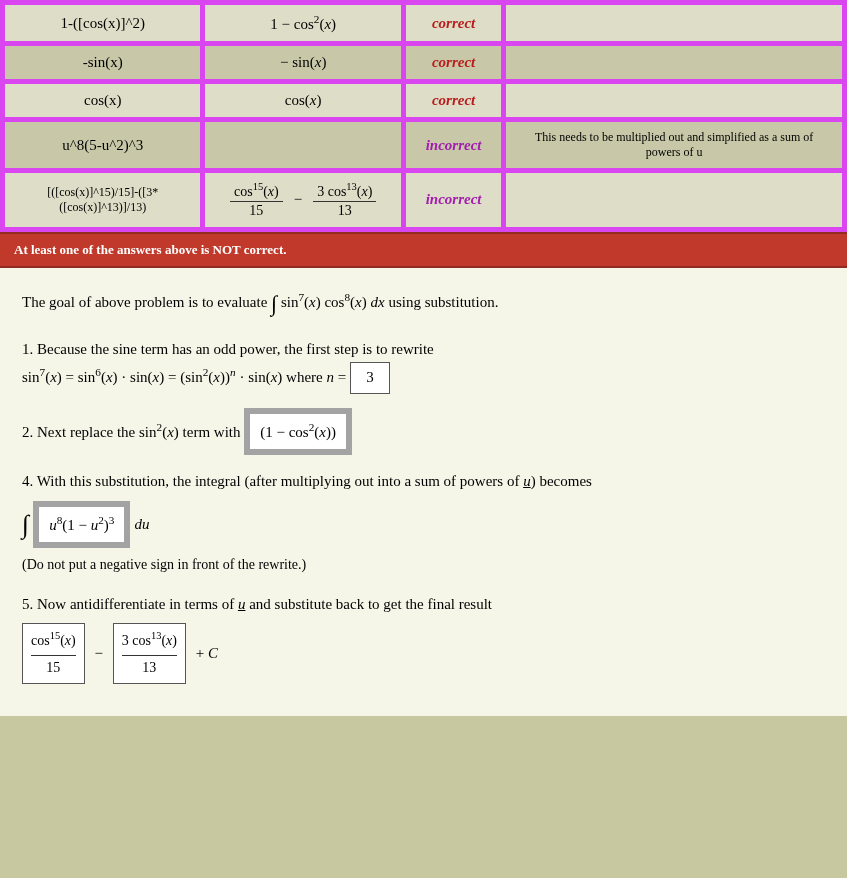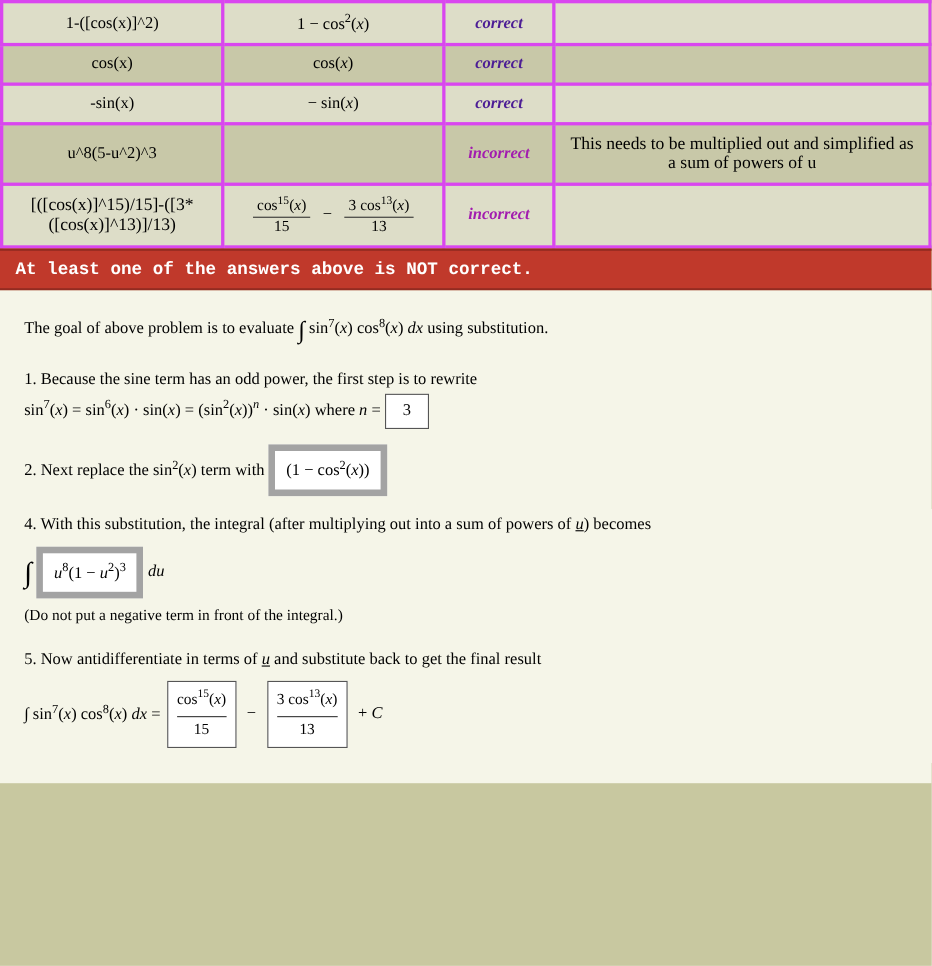--- a/index.html
+++ b/index.html
@@ -11,57 +11,56 @@
       font-size: 15px;
     }
 
     
     .answer-table {
       width: 100%;
       border-collapse: collapse;
       background: #d4d4b0;
     }
     .answer-table td {
-      border: 3px solid #d946ef;
+      border: 5px solid #d946ef;
       padding: 8px 12px;
       vertical-align: middle;
       text-align: center;
     }
     .answer-table tr:nth-child(odd) td {
       background: #ddddc8;
     }
     .answer-table tr:nth-child(even) td {
       background: #c8c8a8;
     }
     .col-input { width: 200px; text-align: center; }
     .col-answer { width: 200px; text-align: center; }
     .col-status { width: 100px; text-align: center; }
-    .col-feedback { width: 340px; text-align: left; font-size: 16px; }
+    .col-feedback { width: 340px; text-align: left; font-size: 12px; }
 
     .status-correct {
-      color: #4c1d95;
+      color: #b91c1c;
       font-style: italic;
       font-weight: bold;
     }
     .status-incorrect {
       color: #a21caf;
       font-style: italic;
       font-weight: bold;
     }
 
     
     .alert-bar {
       background: #c0392b;
       color: white;
       padding: 8px 14px;
-      font-size: 16px;
+      font-size: 13px;
       font-weight: bold;
       border-top: 2px solid #922b21;
       border-bottom: 2px solid #922b21;
-      font-family: Liberation Mono, monospace;
     }
 
     
     .main-content {
       background: #f5f5e8;
       padding: 18px 22px;
     }
 
     .goal-text {
       font-size: 15px;
@@ -150,37 +149,37 @@
         </span>
       </td>
       <td class="col-status">
         <span class="status-correct">correct</span>
       </td>
       <td class="col-feedback"></td>
     </tr>
 
     <tr>
       <td class="col-input">
+        <span>-sin(x)</span>
+      </td>
+      <td class="col-answer">
+        <span>− sin(<i>x</i>)</span>
+      </td>
+      <td class="col-status">
+        <span class="status-correct">correct</span>
+      </td>
+      <td class="col-feedback"></td>
+    </tr>
+
+    <tr>
+      <td class="col-input">
         <span>cos(x)</span>
       </td>
       <td class="col-answer">
         <span>cos(<i>x</i>)</span>
-      </td>
-      <td class="col-status">
-        <span class="status-correct">correct</span>
-      </td>
-      <td class="col-feedback"></td>
-    </tr>
-
-    <tr>
-      <td class="col-input">
-        <span>-sin(x)</span>
-      </td>
-      <td class="col-answer">
-        <span>− sin(<i>x</i>)</span>
       </td>
       <td class="col-status">
         <span class="status-correct">correct</span>
       </td>
       <td class="col-feedback"></td>
     </tr>
 
     <tr>
       <td class="col-input">
         <span>u^8(5-u^2)^3</span>
@@ -188,21 +187,21 @@
       <td class="col-answer"></td>
       <td class="col-status">
         <span class="status-incorrect">incorrect</span>
       </td>
       <td class="col-feedback">
         <span>This needs to be multiplied out and simplified as a sum of powers of u</span>
       </td>
     </tr>
 
     <tr>
-      <td class="col-input" style="font-size:16px;">
+      <td class="col-input" style="font-size:12px;">
         <span>[([cos(x)]^15)/15]-([3*([cos(x)]^13)]/13)</span>
       </td>
       <td class="col-answer">
         <span style="display:inline-flex; align-items:center; gap:8px;">
           <span class="fraction">
             <span class="numer">cos<sup>15</sup>(<i>x</i>)</span>
             <span class="denom">15</span>
           </span>
           <span>−</span>
           <span class="fraction">
@@ -253,30 +252,27 @@
   <div class="step">
     <span>4.</span>
     With this substitution, the integral (after multiplying out into a sum of powers of <u><i>u</i></u>) becomes<br>
     <div class="step-integral">
       <span style="font-size:26px; line-height:1;">∫</span>
       <span class="highlighted-box">
         <i>u</i><sup>8</sup>(1 − <i>u</i><sup>2</sup>)<sup>3</sup>
       </span>
       <span><i>du</i></span>
     </div>
-    <span style="font-size:14px;">(Do not put a negative term in front of the integral.)</span>
+    <span style="font-size:14px;">(Do not put a negative sign in front of the rewrite.)</span>
   </div>
 
   <div class="step">
     <span>5.</span>
     Now antidifferentiate in terms of <u><i>u</i></u> and substitute back to get the final result<br>
     <div class="final-result">
-      <span>
-        ∫ sin<sup>7</sup>(<i>x</i>) cos<sup>8</sup>(<i>x</i>) <i>dx</i> =
-      </span>
       <span class="underline-box" style="display:inline-flex; flex-direction:column; align-items:center;">
         <span class="numer" style="border-bottom:1px solid #333; padding-bottom:2px;">cos<sup>15</sup>(<i>x</i>)</span>
         <span class="denom">15</span>
       </span>
       <span>&nbsp;−&nbsp;</span>
       <span class="underline-box" style="display:inline-flex; flex-direction:column; align-items:center;">
         <span class="numer" style="border-bottom:1px solid #333; padding-bottom:2px;">3 cos<sup>13</sup>(<i>x</i>)</span>
         <span class="denom">13</span>
       </span>
       <span>&nbsp;+ <i>C</i></span>

